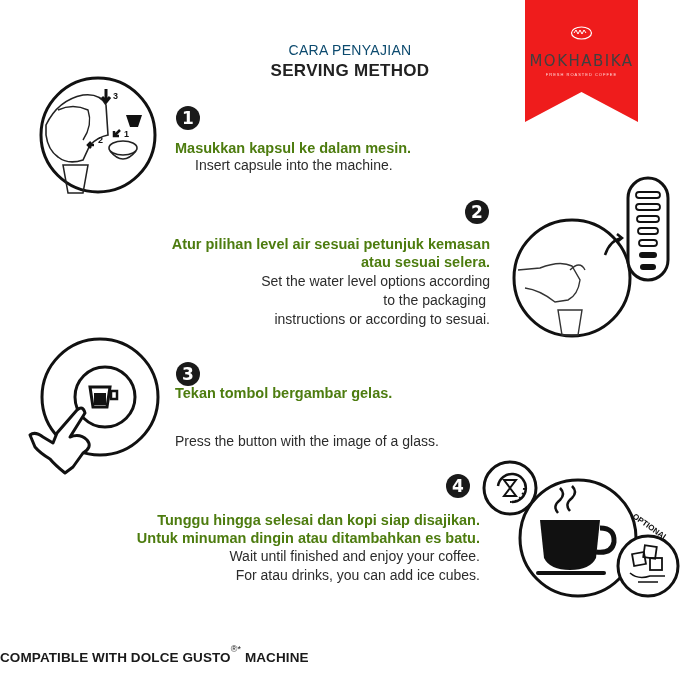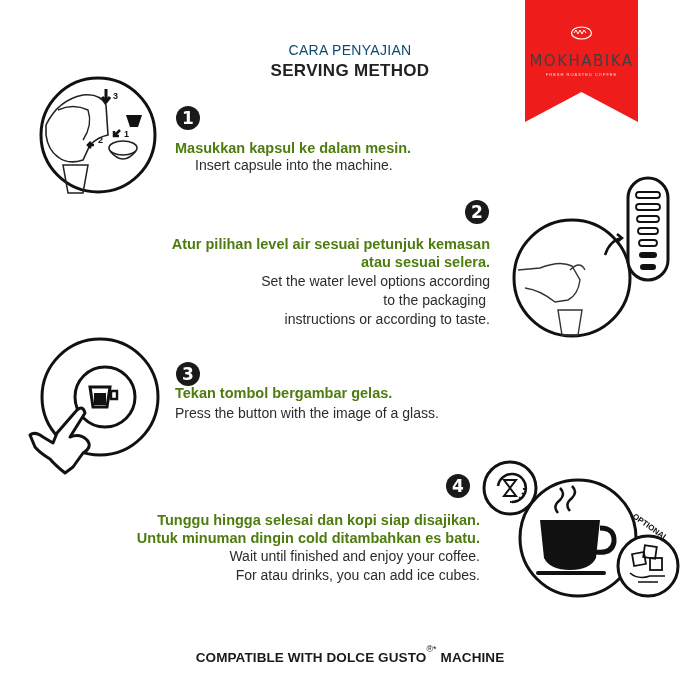--- a/index.html
+++ b/index.html
@@ -7,21 +7,21 @@
   .abs{position:absolute;}
   .title-top{left:0;width:700px;top:42px;text-align:center;font-size:14px;letter-spacing:0.3px;color:#0c4a6e;}
   .title-main{left:0;width:700px;top:61px;text-align:center;font-size:17px;font-weight:bold;letter-spacing:0.3px;color:#222;}
   .banner{left:525px;top:0;width:113px;height:122px;}
   .brand{left:525px;top:52px;width:113px;text-align:center;color:#404040;font-size:15px;letter-spacing:1.5px;font-family:"DejaVu Sans",sans-serif;}
   .tagline{left:525px;top:72px;width:113px;text-align:center;color:#ffd9d9;font-size:4px;letter-spacing:1px;}
   .badge{width:24px;height:24px;border-radius:50%;background:#1a1a1a;color:#fff;font-weight:bold;font-size:17px;text-align:center;line-height:24px;font-family:"DejaVu Sans",sans-serif;}
   .bold{font-weight:bold;font-size:14.5px;color:#4d7c0f;line-height:18px;}
   .reg{font-size:14px;color:#2c2c2c;line-height:19px;}
   .right{text-align:right;}
-  .footer{left:0;width:700px;top:650px;text-align:center;font-weight:bold;font-size:13.5px;letter-spacing:0.1px;color:#1a1a1a;}
+  .footer{left:0;width:700px;top:650px;font-weight:bold;font-size:13.5px;letter-spacing:0.1px;color:#1a1a1a;}
   .reg-mark{font-size:9px;font-weight:normal;position:relative;top:-10px;}
   svg{position:absolute;}
 </style>
 </head>
 <body>
 
 <div class="abs title-top">CARA PENYAJIAN</div>
 <div class="abs title-main">SERVING METHOD</div>
 
 <svg class="banner" viewBox="0 0 113 122" style="left:525px;top:0;width:113px;height:122px;">
@@ -50,21 +50,21 @@
 
 <div class="abs badge" style="left:176px;top:106px;">1</div>
 <div class="abs bold" style="left:175px;top:139px;">Masukkan kapsul ke dalam mesin.</div>
 <div class="abs reg" style="left:175px;top:156px;margin-left:20px;">Insert capsule into the machine.</div>
 
 <div class="abs badge" style="left:465px;top:200px;">2</div>
 <div class="abs bold right" style="left:80px;width:410px;top:235px;">Atur pilihan level air sesuai petunjuk kemasan</div>
 <div class="abs bold right" style="left:80px;width:410px;top:253px;">atau sesuai selera.</div>
 <div class="abs reg right" style="left:80px;width:410px;top:272px;">Set the water level options according</div>
 <div class="abs reg right" style="left:76px;width:410px;top:291px;">to the packaging</div>
-<div class="abs reg right" style="left:80px;width:410px;top:310px;">instructions or according to taste.</div>
+<div class="abs reg right" style="left:80px;width:410px;top:310px;">instructions or according to sesuai.</div>
 
 <svg style="left:510px;top:170px;width:160px;height:180px;" viewBox="0 0 160 180">
   <circle cx="62" cy="108" r="58" fill="#fff" stroke="#111" stroke-width="3"></circle>
   <path d="M8,100 L30,98 Q50,90 62,96 L70,110 Q68,125 58,130 L45,132 Q30,120 15,118" fill="none" stroke="#333" stroke-width="1.4"></path>
   <path d="M60,100 Q70,90 75,100" fill="none" stroke="#333" stroke-width="1.3"></path>
   <path d="M48,140 L72,140 L68,165 L52,165 Z" fill="none" stroke="#333" stroke-width="1.4"></path>
   <path d="M95,85 Q100,70 112,68 m-5,-4 l5,4 l-5,4" fill="none" stroke="#111" stroke-width="2.5"></path>
   <rect x="118" y="8" width="40" height="102" rx="20" fill="#fff" stroke="#111" stroke-width="3"></rect>
   <rect x="126" y="22" width="24" height="6" rx="3" fill="none" stroke="#111" stroke-width="1.8"></rect>
   <rect x="126" y="34" width="24" height="6" rx="3" fill="none" stroke="#111" stroke-width="1.8"></rect>
@@ -79,25 +79,25 @@
   <circle cx="75" cy="62" r="58" fill="none" stroke="#111" stroke-width="3"></circle>
   <circle cx="80" cy="62" r="30" fill="none" stroke="#111" stroke-width="3"></circle>
   <path d="M65,52 L85,52 L82,72 L68,72 Z" fill="none" stroke="#111" stroke-width="3"></path>
   <rect x="69" y="58" width="12" height="12" fill="#111"></rect>
   <rect x="86" y="56" width="6" height="8" fill="none" stroke="#111" stroke-width="2.5"></rect>
   <path d="M52,75 Q58,70 60,78 L45,102 Q55,98 62,105 Q68,112 58,118 L48,132 L40,138 Q30,130 25,124 Q15,118 10,112 L5,100 Q10,96 18,102 L28,108 L32,98 Z" fill="#fff" stroke="#111" stroke-width="3" stroke-linejoin="round"></path>
 </svg>
 
 <div class="abs badge" style="left:176px;top:362px;">3</div>
 <div class="abs bold" style="left:175px;top:384px;">Tekan tombol bergambar gelas.</div>
-<div class="abs reg" style="left:175px;top:404px;">Press the button with the image of a glass.</div>
+<div class="abs reg" style="left:175px;top:432px;">Press the button with the image of a glass.</div>
 
 <div class="abs badge" style="left:446px;top:474px;">4</div>
 <div class="abs bold right" style="left:40px;width:440px;top:511px;">Tunggu hingga selesai dan kopi siap disajikan.</div>
-<div class="abs bold right" style="left:40px;width:440px;top:529px;">Untuk minuman dingin cold ditambahkan es batu.</div>
+<div class="abs bold right" style="left:40px;width:440px;top:529px;">Untuk minuman dingin atau ditambahkan es batu.</div>
 <div class="abs reg right" style="left:40px;width:440px;top:547px;text-align:right;">Wait until finished and enjoy your coffee.</div>
 <div class="abs reg right" style="left:40px;width:440px;top:566px;">For atau drinks, you can add ice cubes.</div>
 
 <svg style="left:480px;top:458px;width:200px;height:150px;" viewBox="0 0 200 150">
   <circle cx="98" cy="80" r="58" fill="#fff" stroke="#111" stroke-width="3"></circle>
   <path d="M60,62 L120,62 L116,100 Q110,112 90,112 Q70,112 64,100 Z" fill="#111"></path>
   <path d="M120,70 Q135,70 134,84 Q132,96 116,94" fill="none" stroke="#111" stroke-width="5"></path>
   <rect x="56" y="113" width="70" height="4" rx="2" fill="#111"></rect>
   <path d="M78,55 Q72,48 80,42 Q86,36 80,30" fill="none" stroke="#111" stroke-width="2.5"></path>
   <path d="M90,53 Q84,46 92,40 Q98,34 92,28" fill="none" stroke="#111" stroke-width="2.5"></path>

